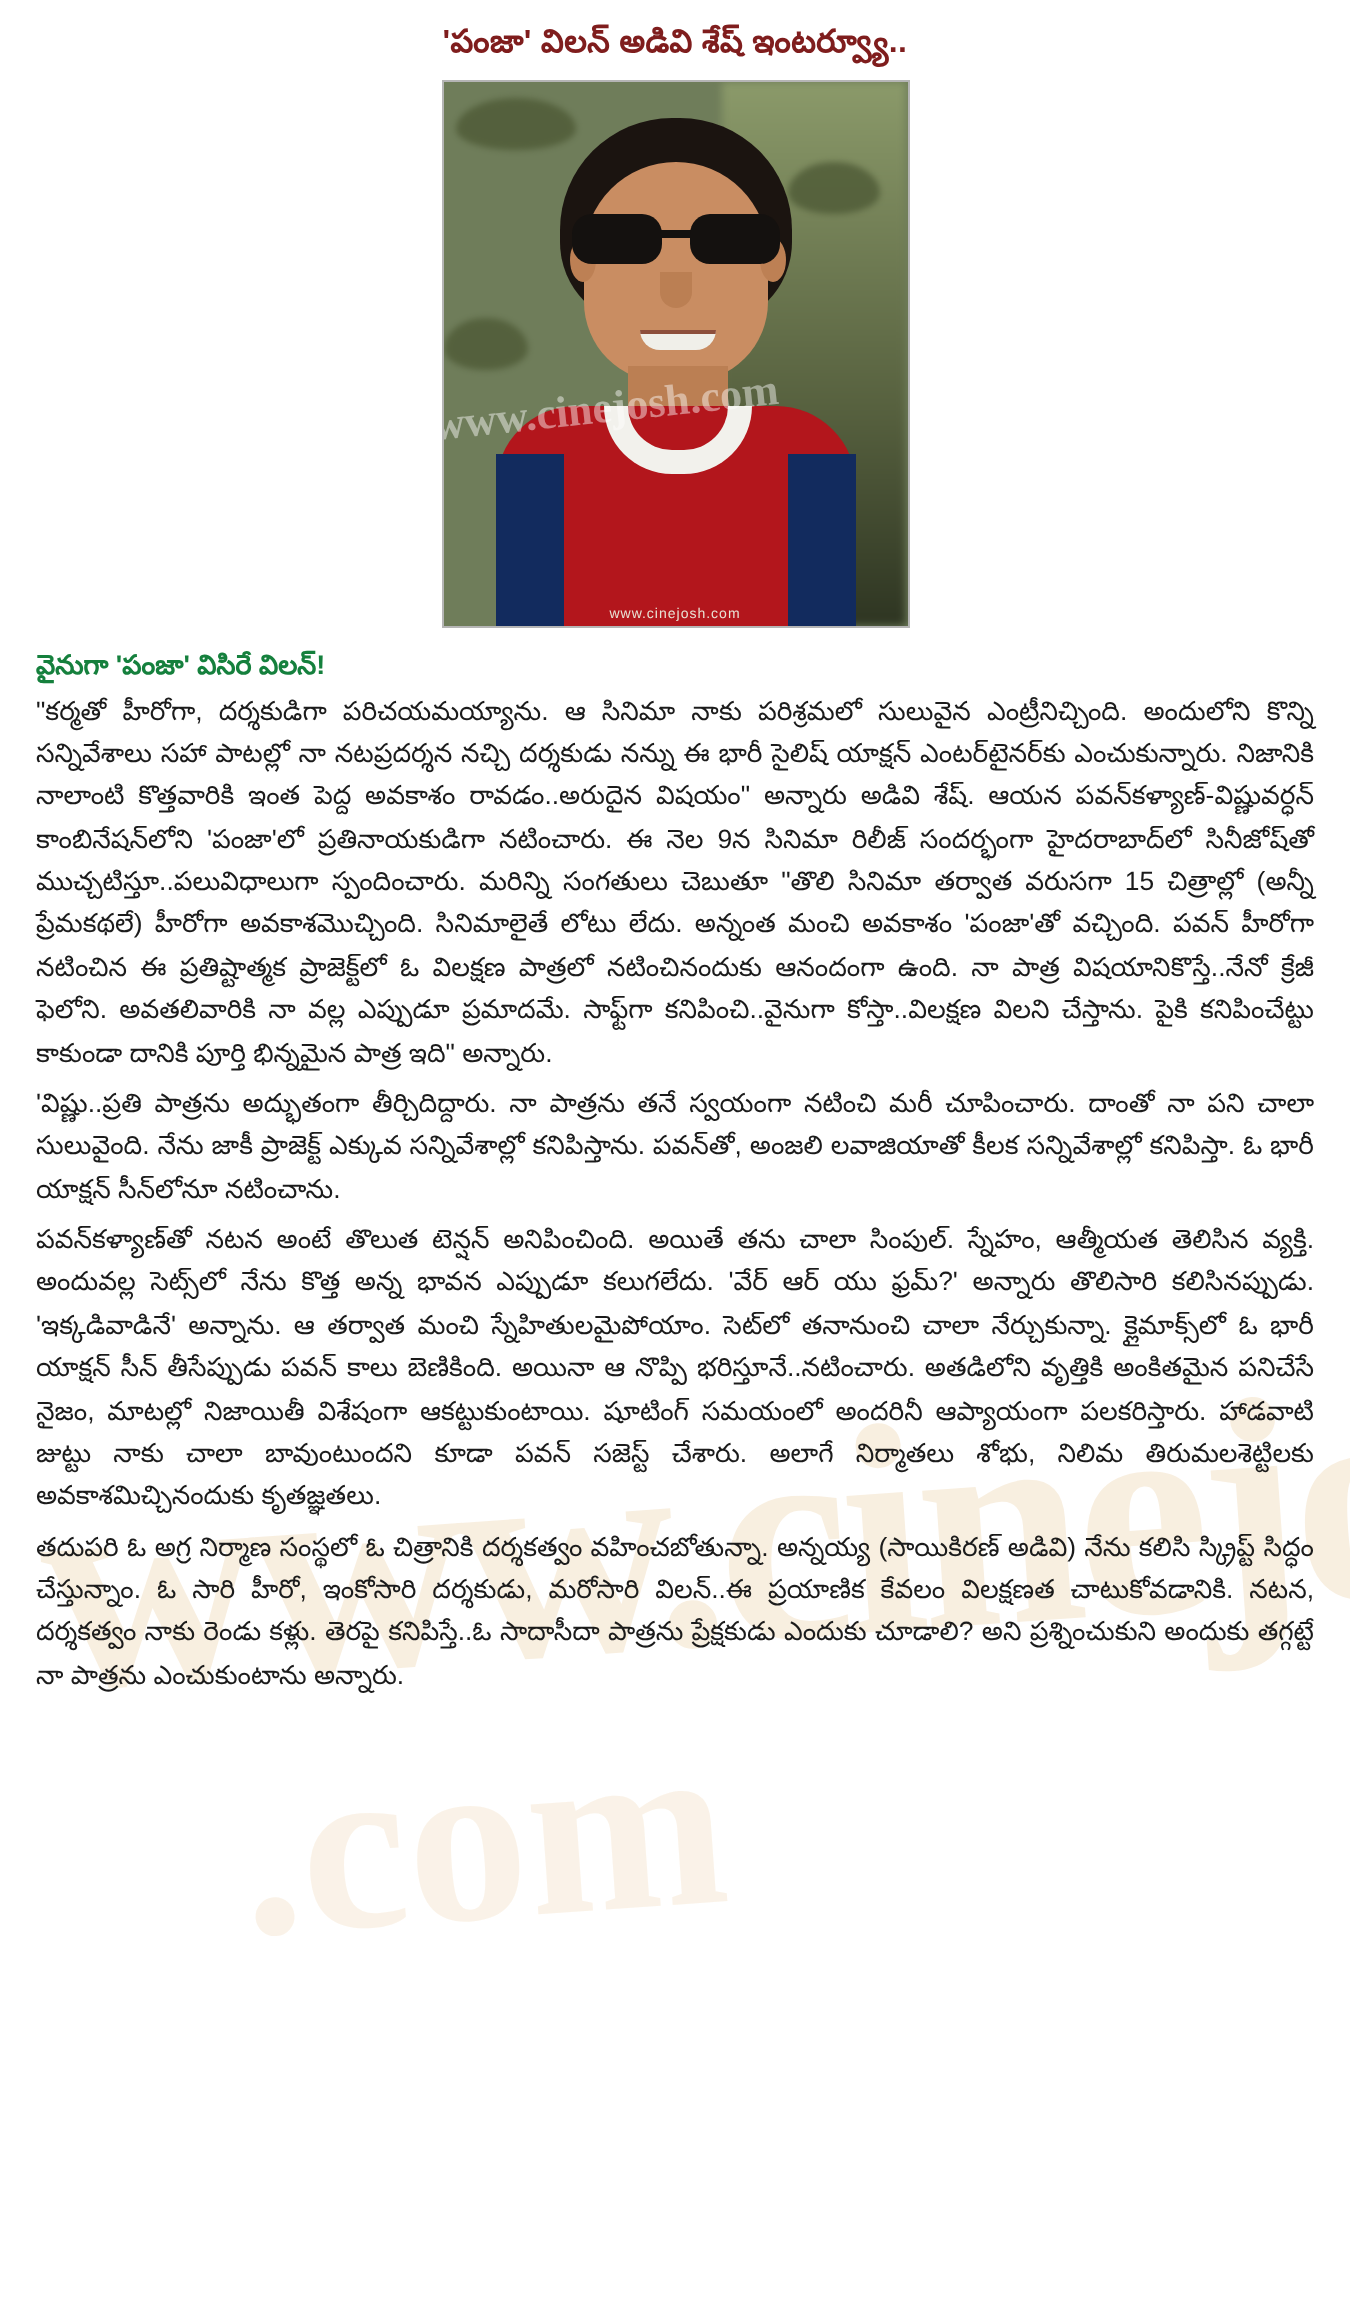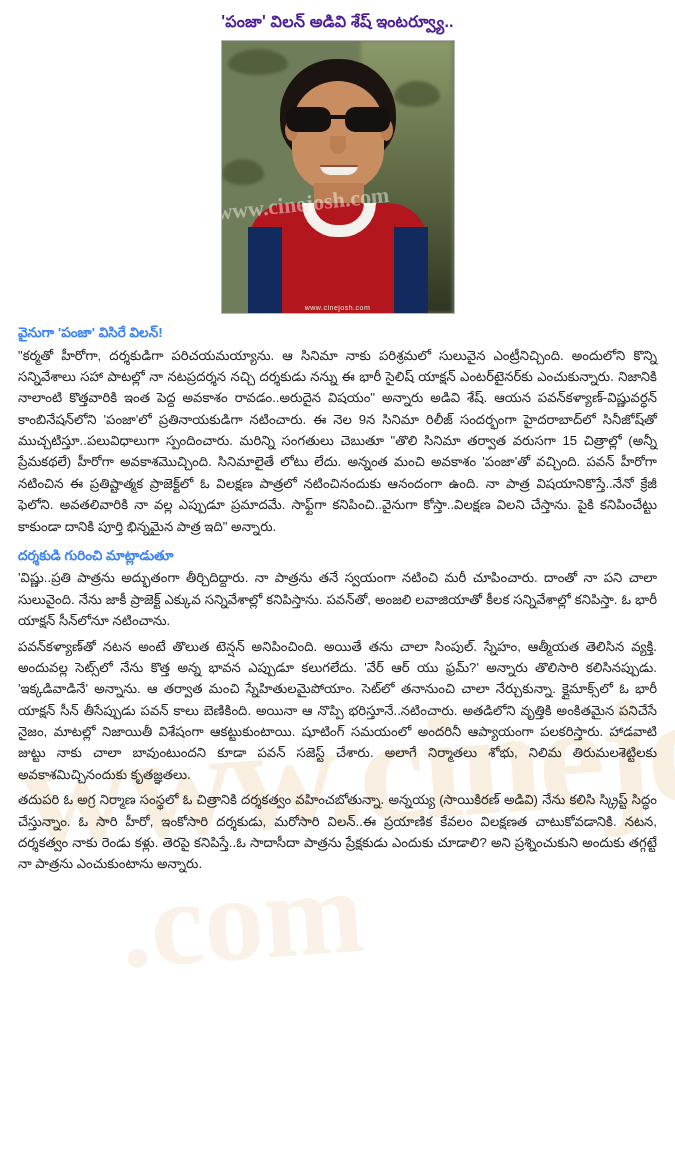--- a/index.html
+++ b/index.html
@@ -55,21 +55,21 @@
   .page {
     position: relative;
     z-index: 2;
     padding: 10px 18px 0 18px;
     box-sizing: border-box;
     width: 675px;
   }
 
   .headline {
     text-align: center;
-    color: #4c1d95;
+    color: #7f1d1d;
     font-size: 16px;
     font-weight: bold;
     line-height: 1.25;
     margin: 2px 0 8px 0;
     letter-spacing: 0.2px;
   }
 
   .photo-wrap {
     display: flex;
     justify-content: center;
@@ -251,21 +251,21 @@
     top: 150px;
     font-size: 22px;
     font-family: "Liberation Serif", serif;
     font-weight: bold;
     color: rgba(255,255,255,.45);
     transform: rotate(-6deg);
     white-space: nowrap;
   }
 
   .subhead {
-    color: #3b82f6;
+    color: #15803d;
     font-size: 13.5px;
     font-weight: bold;
     margin: 10px 0 3px 0;
     line-height: 1.3;
   }
   .para {
     color: #1b1b1b;
     font-size: 13.2px;
     line-height: 1.62;
     text-align: justify;
@@ -309,20 +309,19 @@
       <div class="ph-collar"></div>
       <div class="ph-collar2"></div>
       <div class="ph-wm">www.cinejosh.com</div>
       <div class="ph-credit">www.cinejosh.com</div>
     </div>
   </div>
 
   <div class="subhead">వైనుగా 'పంజా' విసిరే విలన్!</div>
   <p class="para">"కర్మ‌తో హీరోగా, దర్శకుడిగా పరిచయమయ్యాను. ఆ సినిమా నాకు పరిశ్రమలో సులువైన ఎంట్రీనిచ్చింది. అందులోని కొన్ని సన్నివేశాలు సహా పాటల్లో నా నటప్రదర్శన నచ్చి దర్శకుడు నన్ను ఈ భారీ సైలిష్ యాక్షన్ ఎంటర్‌టైనర్‌కు ఎంచుకున్నారు. నిజానికి నాలాంటి కొత్తవారికి ఇంత పెద్ద అవకాశం రావడం..అరుదైన విషయం" అన్నారు అడివి శేష్. ఆయన పవన్‌కళ్యాణ్-విష్ణువర్ధన్ కాంబినేషన్‌లోని 'పంజా'లో ప్రతినాయకుడిగా నటించారు. ఈ నెల 9న సినిమా రిలీజ్ సందర్భంగా హైదరాబాద్‌లో సినీజోష్‌తో ముచ్చటిస్తూ..పలువిధాలుగా స్పందించారు. మరిన్ని సంగతులు చెబుతూ "తొలి సినిమా తర్వాత వరుసగా 15 చిత్రాల్లో (అన్నీ ప్రేమకథలే) హీరోగా అవకాశమొచ్చింది. సినిమాలైతే లోటు లేదు. అన్నంత మంచి అవకాశం 'పంజా'తో వచ్చింది. పవన్ హీరోగా నటించిన ఈ ప్రతిష్టాత్మక ప్రాజెక్ట్‌లో ఓ విలక్షణ పాత్రలో నటించినందుకు ఆనందంగా ఉంది. నా పాత్ర విషయానికొస్తే..నేనో క్రేజీ ఫెలోని. అవతలివారికి నా వల్ల ఎప్పుడూ ప్రమాదమే. సాఫ్ట్‌గా కనిపించి..వైనుగా కోస్తా..విలక్షణ విలని చేస్తాను. పైకి కనిపించేట్టు కాకుండా దానికి పూర్తి భిన్నమైన పాత్ర ఇది" అన్నారు.</p>
 
-  <div class="subhead">దర్శకుడి గురించి మాట్లాడుతూ</div>
   <p class="para">'విష్ణు..ప్రతి పాత్రను అద్భుతంగా తీర్చిదిద్దారు. నా పాత్రను తనే స్వయంగా నటించి మరీ చూపించారు. దాంతో నా పని చాలా సులువైంది. నేను జాకీ ప్రాజెక్ట్ ఎక్కువ సన్నివేశాల్లో కనిపిస్తాను. పవన్‌తో, అంజలి లవాజియాతో కీలక సన్నివేశాల్లో కనిపిస్తా. ఓ భారీ యాక్షన్ సీన్‌లోనూ నటించాను.</p>
 
   <p class="para">పవన్‌కళ్యాణ్‌తో నటన అంటే తొలుత టెన్షన్ అనిపించింది. అయితే తను చాలా సింపుల్. స్నేహం, ఆత్మీయత తెలిసిన వ్యక్తి. అందువల్ల సెట్స్‌లో నేను కొత్త అన్న భావన ఎప్పుడూ కలుగలేదు. 'వేర్ ఆర్ యు ఫ్రమ్?' అన్నారు తొలిసారి కలిసినప్పుడు. 'ఇక్కడివాడినే' అన్నాను. ఆ తర్వాత మంచి స్నేహితులమైపోయాం. సెట్‌లో తనానుంచి చాలా నేర్చుకున్నా. క్లైమాక్స్‌లో ఓ భారీ యాక్షన్ సీన్ తీసేప్పుడు పవన్ కాలు బెణికింది. అయినా ఆ నొప్పి భరిస్తూనే..నటించారు. అతడిలోని వృత్తికి అంకితమైన పనిచేసే నైజం, మాటల్లో నిజాయితీ విశేషంగా ఆకట్టుకుంటాయి. షూటింగ్ సమయంలో అందరినీ ఆప్యాయంగా పలకరిస్తారు. హాడవాటి జుట్టు నాకు చాలా బావుంటుందని కూడా పవన్ సజెస్ట్ చేశారు. అలాగే నిర్మాతలు శోభు, నిలిమ తిరుమలశెట్టిలకు అవకాశమిచ్చినందుకు కృతజ్ఞతలు.</p>
 
   <p class="para">తదుపరి ఓ అగ్ర నిర్మాణ సంస్థలో ఓ చిత్రానికి దర్శకత్వం వహించబోతున్నా. అన్నయ్య (సాయికిరణ్ అడివి) నేను కలిసి స్క్రిప్ట్ సిద్ధం చేస్తున్నాం. ఓ సారి హీరో, ఇంకోసారి దర్శకుడు, మరోసారి విలన్..ఈ ప్రయాణిక కేవలం విలక్షణత చాటుకోవడానికి. నటన, దర్శకత్వం నాకు రెండు కళ్లు. తెరపై కనిపిస్తే..ఓ సాదాసీదా పాత్రను ప్రేక్షకుడు ఎందుకు చూడాలి? అని ప్రశ్నించుకుని అందుకు తగ్గట్టే నా పాత్రను ఎంచుకుంటాను అన్నారు.</p>
 
 </div>
 
 </body></html>

